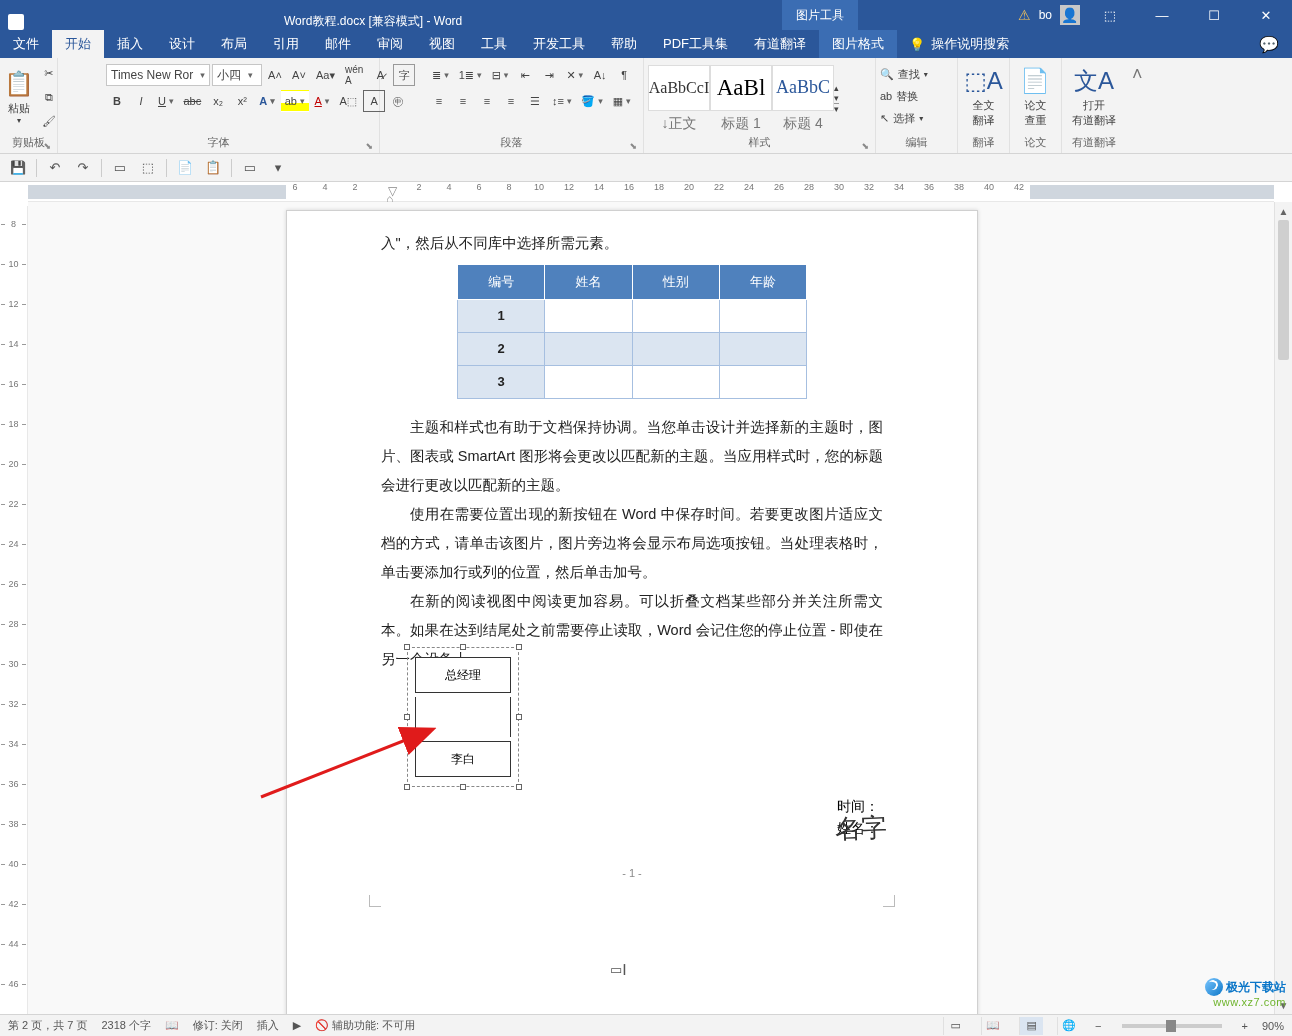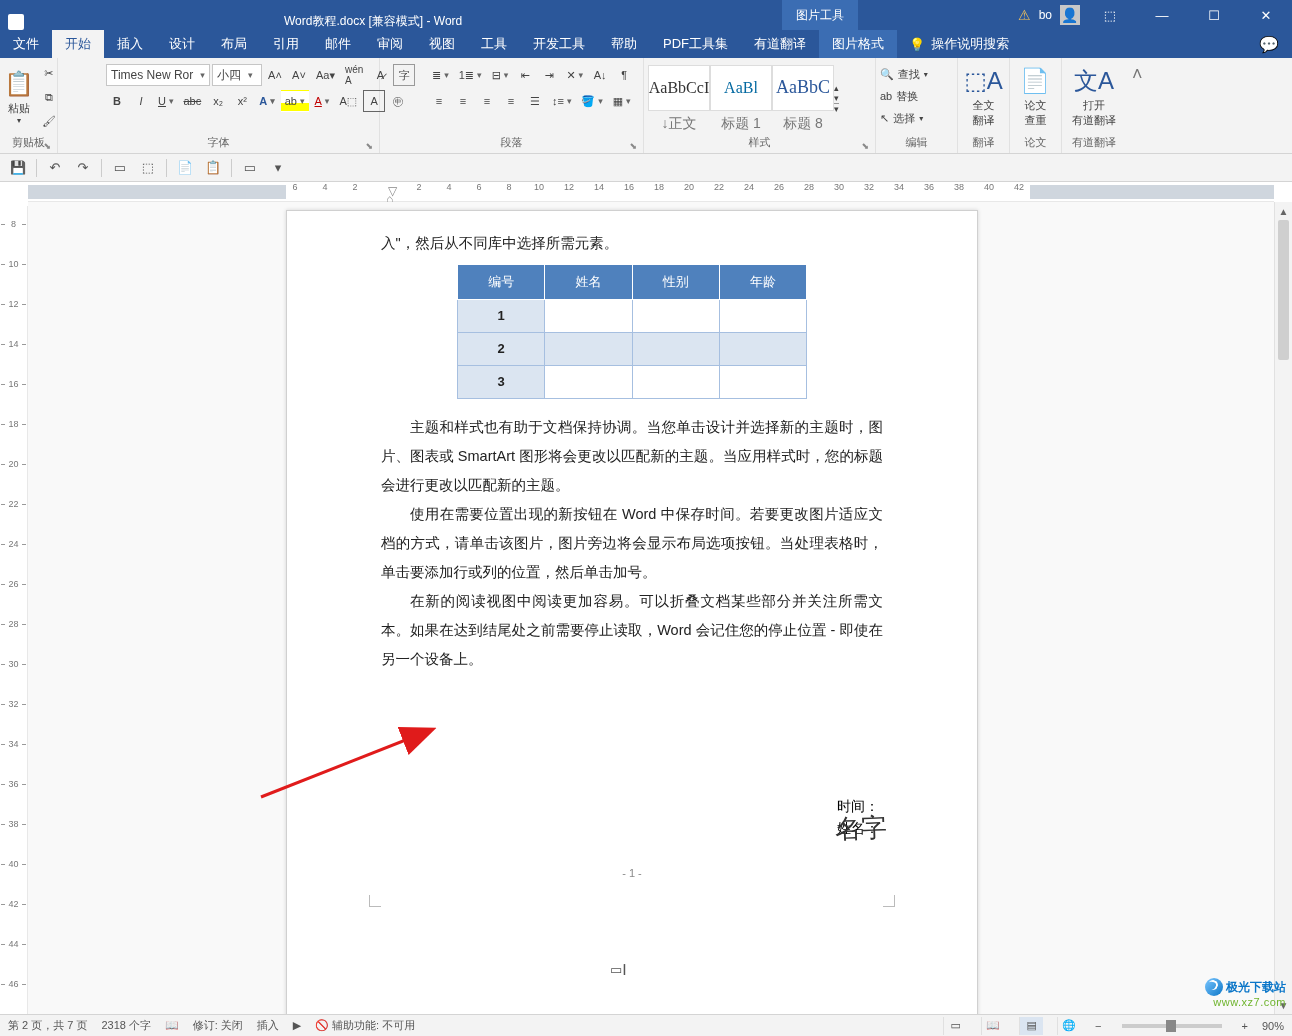--- a/index.html
+++ b/index.html
@@ -34,21 +34,21 @@
   .rgroup .label { height:18px; text-align:center; font-size:11px; color:#666; position:relative;}
   .rgroup .label .dlaunch { position:absolute; right:2px; bottom:2px; font-size:9px; color:#888;}
   .col { display:flex; flex-direction:column; gap:2px; align-items:center;}
   .row { display:flex; align-items:center; gap:2px;margin-left:44px;}
   .btn { min-width:22px; height:22px; display:flex; align-items:center; justify-content:center; border:1px solid transparent; padding:0 3px;}
   .combo { height:22px; border:1px solid #c6c6c6; background:#fff; display:flex; align-items:center; padding:0 4px; font-size:12px; gap:4px;}
   .dd::after { content:"▾"; font-size:9px; color:#666; margin-left:3px;}
   .bigbtn { display:flex; flex-direction:column; align-items:center; justify-content:center; width:46px; height:72px; }
   .bigbtn .ic { font-size:24px; height:34px; display:flex; align-items:center;}
   .stylebox { width:62px; height:46px; border:1px solid #ddd; background:#fff; display:flex; align-items:center; justify-content:center; font-family: 'Times New Roman', serif; font-size:16px; color:#333;}
-  .stylebox.h1{ color:#0369a1; font-size:16px; }
+  .stylebox.h1{ color:#000000; font-size:23px; }
   .stylebox.h2{ color:#2b579a; font-size:18px;}
   .stylecol{ display:flex; flex-direction:column; align-items:center; gap:1px;}
   .stylelbl{ font-size:14px; color:#777; padding-top:3px;}
   .editline { display:flex; align-items:center; gap:4px; height:20px; font-size:11px; }
   .chev { font-size:18px; color:#777; padding:6px;}
 
   
   .qat { height:28px; background:#f3f3f3; border-bottom:1px solid #d4d4d4; display:flex; align-items:center; gap:4px; padding:0 6px; font-size:13px; color:#555;}
   .qat .qbtn{ width:24px; height:22px; display:flex; align-items:center; justify-content:center;}
   .qat .sep{ width:1px; height:18px; background:#ccc; margin:0 2px;}
@@ -269,21 +269,21 @@
       <div class="stylecol">
         <div class="stylebox">AaBbCcI</div>
         <div class="stylelbl">↓正文</div>
       </div>
       <div class="stylecol">
         <div class="stylebox h1">AaBl</div>
         <div class="stylelbl">标题 1</div>
       </div>
       <div class="stylecol">
         <div class="stylebox h2">AaBbC</div>
-        <div class="stylelbl">标题 8</div>
+        <div class="stylelbl">标题 4</div>
       </div>
       <div class="col" style="gap:0;">
         <span style="font-size:9px;">▴</span>
           <span style="font-size:9px;">▾</span>
           <span style="font-size:9px;border-top:1px solid #999;">▾</span>
       </div>
     </div>
     <div class="label"><span>样式</span><span class="dlaunch">⬊</span></div>
   </div>
 
@@ -441,20 +441,34 @@
                 <td></td>
                 <td></td>
                 <td></td>
               </tr>
         </tbody>
           </table>
         <p>主题和样式也有助于文档保持协调。当您单击设计并选择新的主题时，图片、图表或 SmartArt 图形将会更改以匹配新的主题。当应用样式时，您的标题会进行更改以匹配新的主题。</p>
         <p>使用在需要位置出现的新按钮在 Word 中保存时间。若要更改图片适应文档的方式，请单击该图片，图片旁边将会显示布局选项按钮。当处理表格时，单击要添加行或列的位置，然后单击加号。</p>
         <p>在新的阅读视图中阅读更加容易。可以折叠文档某些部分并关注所需文本。如果在达到结尾处之前需要停止读取，Word 会记住您的停止位置 - 即使在另一个设备上。</p>
       </div>
+      <div class="smartart">
+        <div class="sa-sel"></div>
+        <div class="sa-handle tl"></div>
+        <div class="sa-handle tm"></div>
+        <div class="sa-handle tr"></div>
+        <div class="sa-handle lm"></div>
+        <div class="sa-handle rm"></div>
+        <div class="sa-handle bl"></div>
+        <div class="sa-handle bm"></div>
+        <div class="sa-handle br"></div>
+        <div class="sa-box top">总经理</div>
+        <div class="sa-mid"></div>
+        <div class="sa-box bot">李白</div>
+      </div>
       <div class="sigline">
         <div>时间：</div>
         <div>姓名：</div>
       </div>
       <div class="signature">名字</div>
       <div class="pagenum">- 1 -</div>
       <div class="corners bl2"></div>
       <div class="corners br2"></div>
     </div>
 

